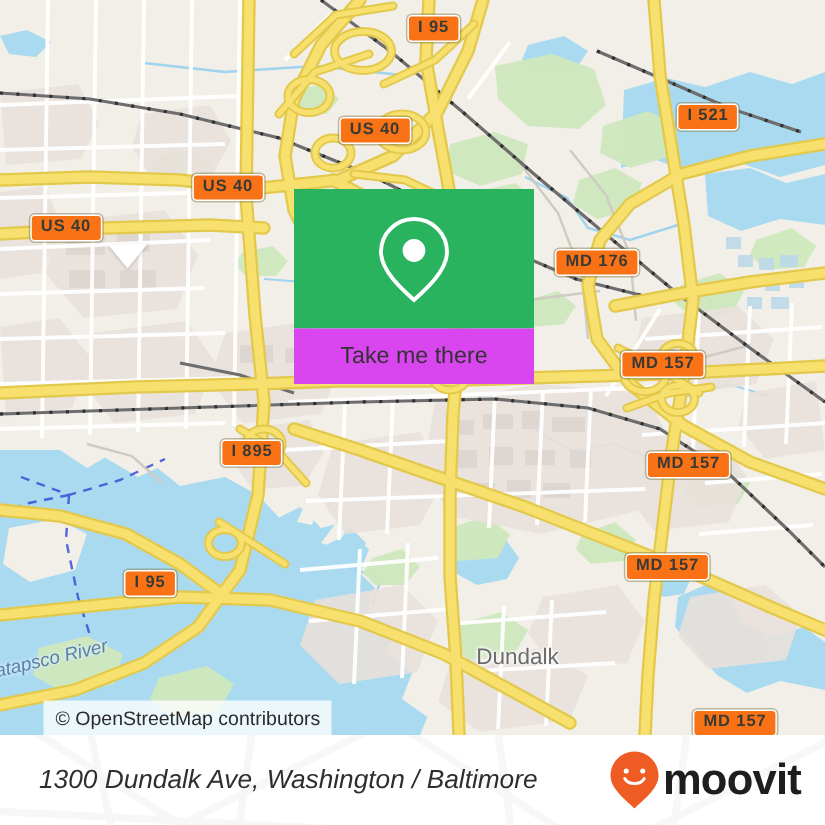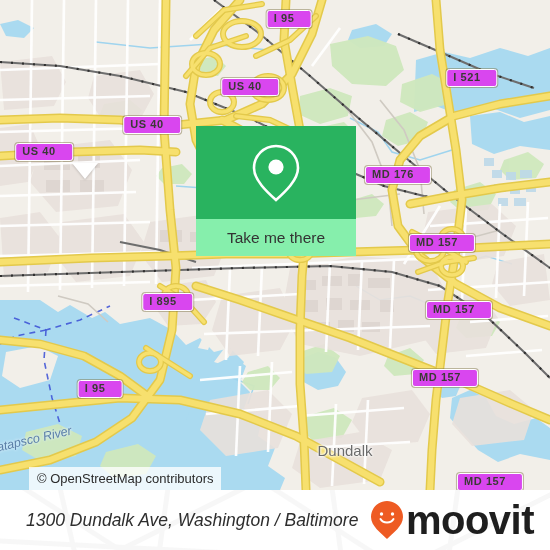--- a/index.html
+++ b/index.html
@@ -7,60 +7,60 @@
        font-family:"Liberation Sans","DejaVu Sans",sans-serif;}
 
   #page{position:relative;width:550px;height:550px;overflow:hidden;background:#fff;}
 
   
   #map{position:absolute;left:0;top:0;width:550px;height:490px;overflow:hidden;
        background:#f2efe9;}
   #map svg{position:absolute;left:0;top:0;}
 
   
-  .shield{position:absolute;background:#d946ef;border:1.5px solid #fff;
+  .shield{position:absolute;background:#f97316;border:1.5px solid #fff;
           border-radius:3px;color:#3a3a35;font-size:11px;font-weight:bold;
-          letter-spacing:.6px;padding:1px 16px 2px 6px;white-space:nowrap;
+          letter-spacing:.6px;padding:1px 6px 2px 6px;white-space:nowrap;
           box-shadow:0 0 0 1px rgba(120,110,60,.45);
           transform:translate(-50%,-50%);line-height:13px;text-align:right;}
 
   .placelabel{position:absolute;transform:translate(-50%,-50%);
               color:#6b6b6b;font-size:15px;white-space:nowrap;
-              text-shadow:0 0 3px #fff,0 0 3px #fff,0 0 2px #fff;margin-top:12px;}
+              text-shadow:0 0 3px #fff,0 0 3px #fff,0 0 2px #fff;}
 
   .riverlabel{position:absolute;color:#5b7fa8;font-size:12.5px;font-style:italic;
               white-space:nowrap;transform:rotate(-13deg);
               text-shadow:0 0 3px #d9eefa,0 0 3px #d9eefa;}
 
   
   #attrib{position:absolute;left:0;bottom:0;height:23px;line-height:23px;
           background:rgba(255,255,255,.78);color:#2b2b2b;font-size:13px;
           padding:0 7px 0 8px;white-space:nowrap;margin-left:29px;}
 
   
   #callout{position:absolute;left:196px;top:126px;width:160px;}
   #callout-green{height:93px;background:#29b35f;display:flex;
                  align-items:center;justify-content:center;}
-  #callout-foot{height:37px;background:#86efac;display:flex;align-items:center;
+  #callout-foot{height:37px;background:#d946ef;display:flex;align-items:center;
                 justify-content:center;position:relative;}
   #callout-foot span{color:#333;font-size:15.5px;}
   #callout-tail{position:absolute;left:72px;top:163px;width:0;height:0;
                 border-left:13px solid transparent;border-right:13px solid transparent;
                 border-top:16px solid #fff;filter:drop-shadow(0 1px 1px rgba(0,0,0,.18));}
 
   
   #footer{position:absolute;left:0;top:490px;width:550px;height:60px;
           background:#fff;overflow:hidden;}
   #footer-watermark{position:absolute;left:0;top:-70px;width:550px;height:200px;
                     opacity:.055;}
   #footer-title{position:absolute;left:26px;top:50%;transform:translateY(-50%);
                 color:#2e2e2e;font-size:17.5px;white-space:nowrap;font-style:italic;}
   #logo{position:absolute;right:16px;top:50%;transform:translateY(-50%);
         display:flex;align-items:center;gap:2px;}
-  #logo-text{color:#1e1e1e;font-size:40px;font-weight:bold;letter-spacing:-.5px;
+  #logo-text{color:#1e1e1e;font-size:29px;font-weight:bold;letter-spacing:-.5px;
              line-height:30px;}
 </style>
 </head>
 <body>
 
 <div id="page">
 
   <div id="map">
 
     <svg width="550" height="490" viewBox="0 0 550 490">

